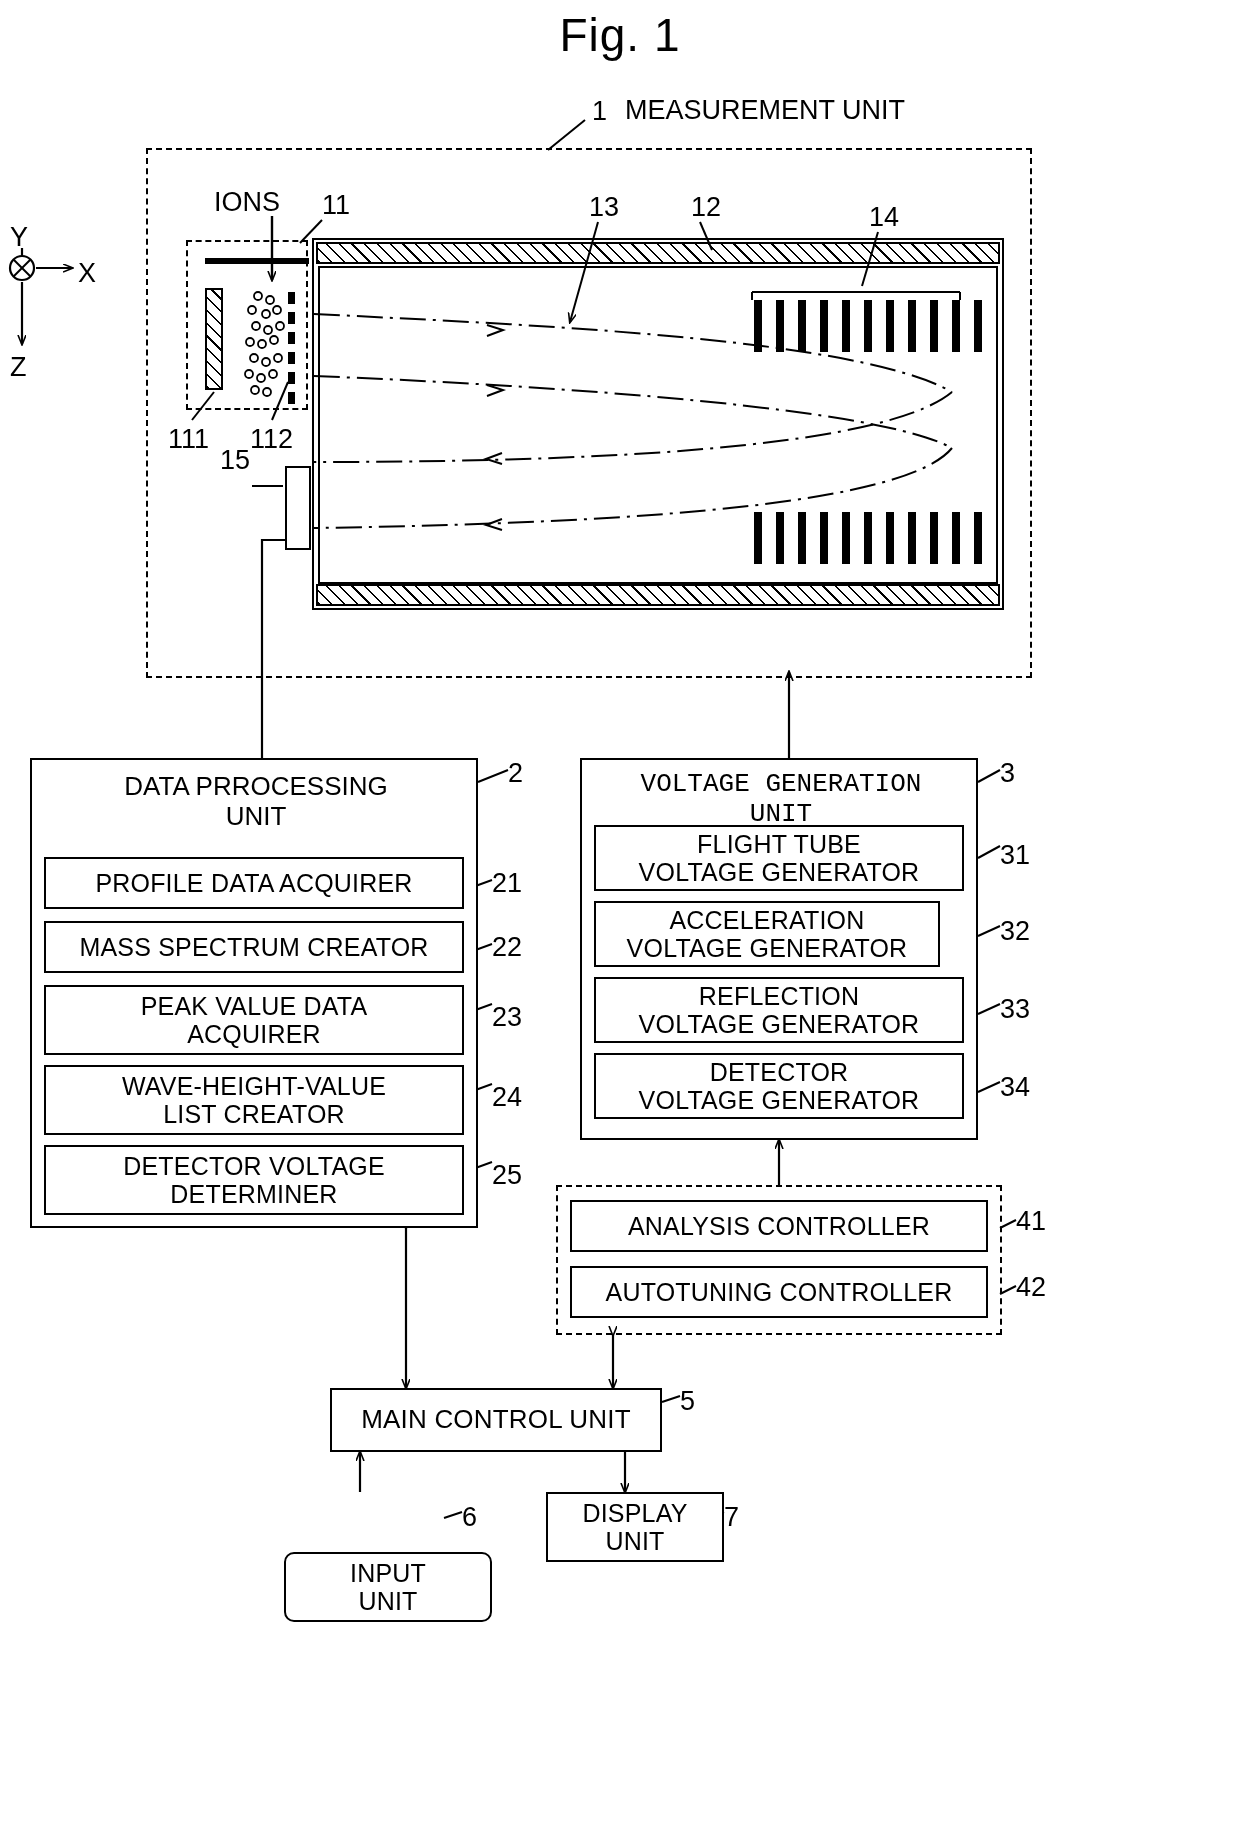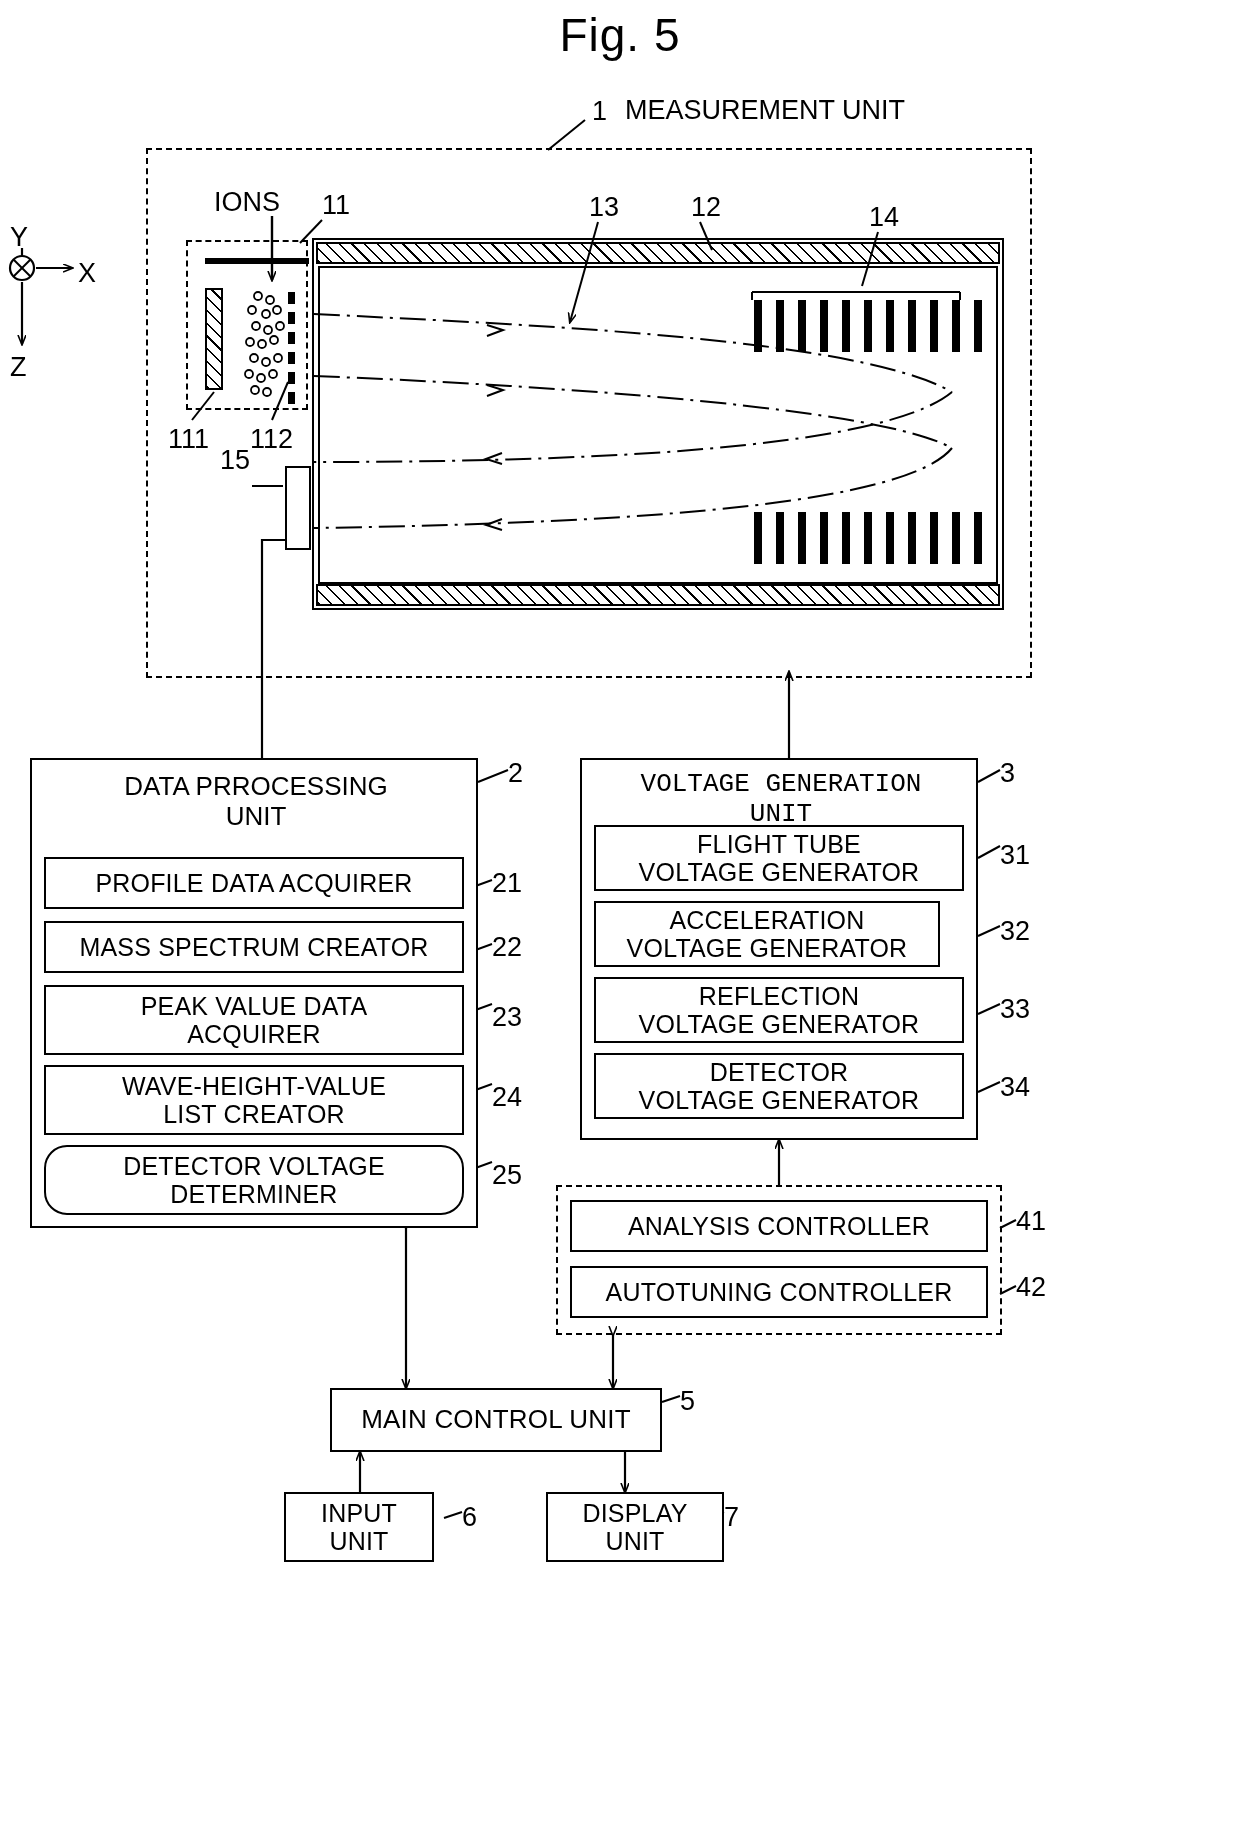--- a/index.html
+++ b/index.html
@@ -86,21 +86,21 @@
     width: 1240px;
     height: 1836px;
     pointer-events: none;
   }
 </style>
 </head>
 <body>
 
 <div id="page">
 
-  <div class="abs" id="fig-title">Fig. 5</div>
+  <div class="abs" id="fig-title">Fig. 1</div>
 
   <div class="abs num" style="left:592px; top:96px;">1</div>
   <div class="abs lbl" style="left:625px; top:96px; font-size:27px;">MEASUREMENT UNIT</div>
 
   <div class="abs axis-letter" style="left:10px; top:222px;">Y</div>
   <div class="abs axis-letter" style="left:78px; top:258px;">X</div>
   <div class="abs axis-letter" style="left:10px; top:352px;">Z</div>
 
   <div class="abs lbl" style="left:214px; top:188px; font-size:27px;">IONS</div>
 
@@ -304,21 +304,21 @@
 ACQUIRER</div>
   </div>
   <div class="abs num" style="left:492px; top:1002px;">23</div>
 
   <div class="abs solidbox" style="left:44px; top:1065px; width:420px; height:70px;">
     <div class="boxtext" style="white-space:pre-line;">WAVE-HEIGHT-VALUE
 LIST CREATOR</div>
   </div>
   <div class="abs num" style="left:492px; top:1082px;">24</div>
 
-  <div class="abs solidbox" style="left:44px; top:1145px; width:420px; height:70px;border-radius:23px;">
+  <div class="abs solidbox" style="left:44px; top:1145px; width:420px; height:70px;">
     <div class="boxtext" style="white-space:pre-line;">DETECTOR VOLTAGE
 DETERMINER</div>
   </div>
   <div class="abs num" style="left:492px; top:1160px;">25</div>
 
   <div class="abs solidbox" style="left:580px; top:758px; width:398px; height:382px;">
     <div class="abs" style="left:0; top:10px; width:398px; text-align:center; font-size:26px; line-height:1.15;font-family:Liberation Mono, monospace;">
       <div>VOLTAGE GENERATION</div>
       <div>UNIT</div>
     </div>
@@ -360,21 +360,21 @@
   <div class="abs solidbox" style="left:570px; top:1266px; width:418px; height:52px;">
     <div class="boxtext">AUTOTUNING CONTROLLER</div>
   </div>
   <div class="abs num" style="left:1016px; top:1272px;">42</div>
 
   <div class="abs solidbox" style="left:330px; top:1388px; width:332px; height:64px;">
     <div class="boxtext big">MAIN CONTROL UNIT</div>
   </div>
   <div class="abs num" style="left:680px; top:1386px;">5</div>
 
-  <div class="abs solidbox" style="left:284px; top:1492px; width:150px; height:70px;">
+  <div class="abs solidbox" style="left:284px; top:1552px; width:208px; height:70px;border-radius:10px;">
     <div class="boxtext" style="white-space:pre-line;">INPUT
 UNIT</div>
   </div>
   <div class="abs num" style="left:462px; top:1502px;">6</div>
 
   <div class="abs solidbox" style="left:546px; top:1492px; width:178px; height:70px;">
     <div class="boxtext" style="white-space:pre-line;">DISPLAY
 UNIT</div>
   </div>
   <div class="abs num" style="left:724px; top:1502px;">7</div>

